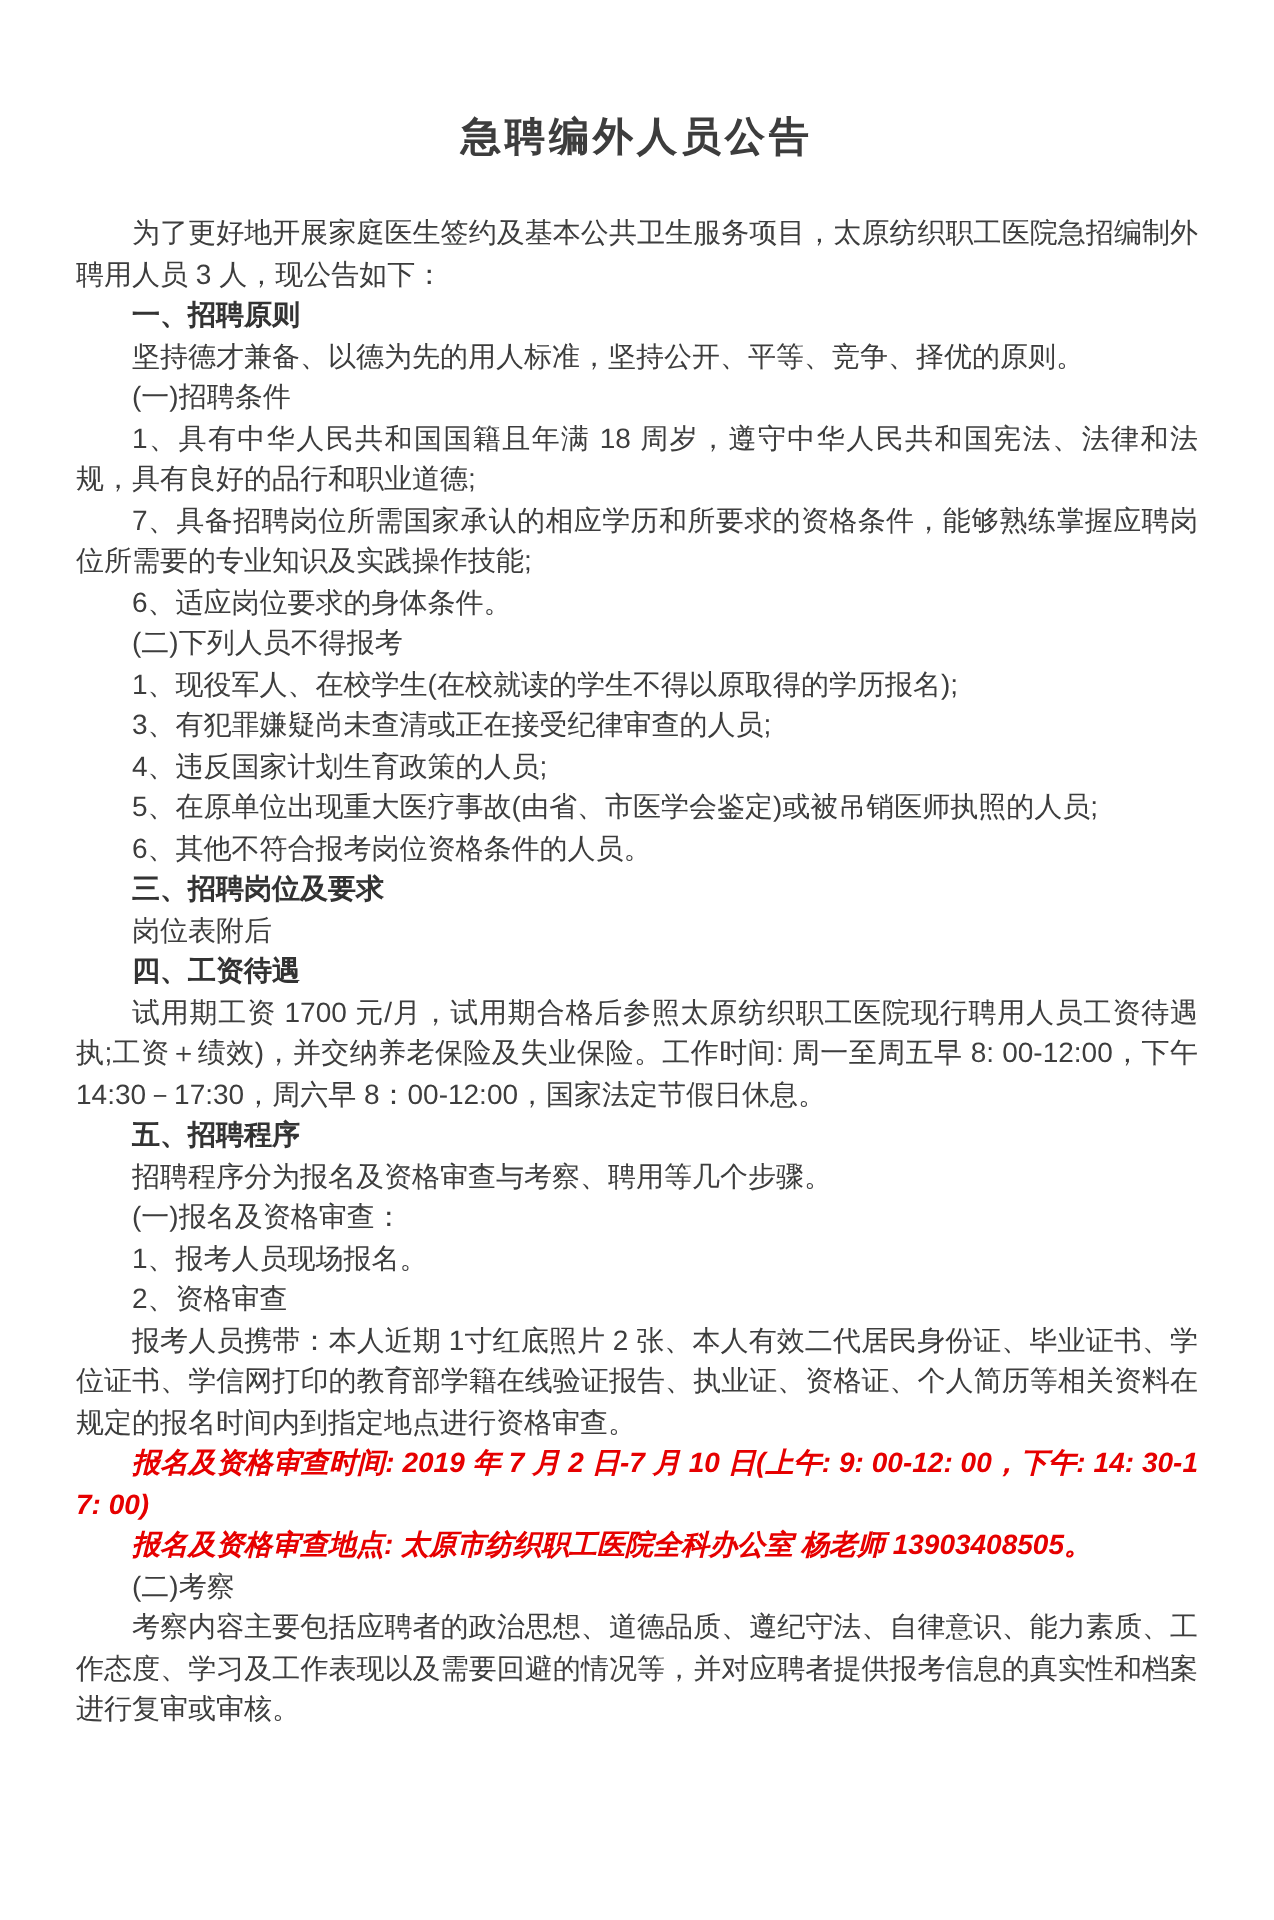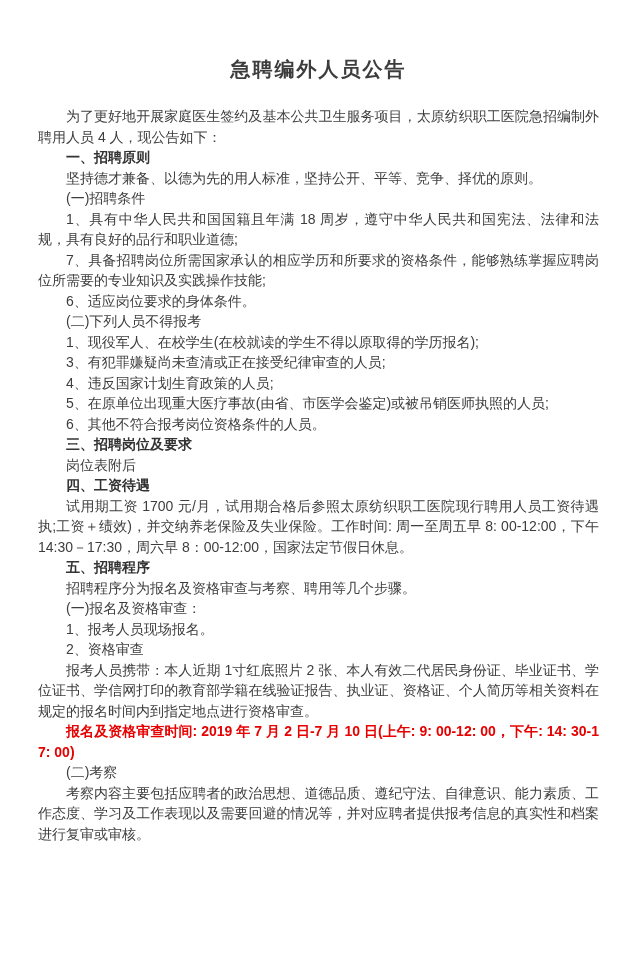--- a/index.html
+++ b/index.html
@@ -45,33 +45,34 @@
     padding: 0;
     text-indent: 2em;
   }
   .content p.bold {
     font-weight: bold;
     color: #333333;
   }
   .content p.red-bold {
     font-weight: bold;
     color: var(--red-color, #e60000);
+    font-style: italic;
   }
 </style>
 </head>
 <body>
 
 <div class="page">
 
   <h1 class="doc-title">
     <span class="title-line">急聘编外人员公告</span>
   </h1>
 
   <div class="content">
-    <p>为了更好地开展家庭医生签约及基本公共卫生服务项目，太原纺织职工医院急招编制外聘用人员 4 人，现公告如下：</p>
+    <p>为了更好地开展家庭医生签约及基本公共卫生服务项目，太原纺织职工医院急招编制外聘用人员 3 人，现公告如下：</p>
     <p class="bold">一、招聘原则</p>
     <p>坚持德才兼备、以德为先的用人标准，坚持公开、平等、竞争、择优的原则。</p>
     <p>(一)招聘条件</p>
     <p>1、具有中华人民共和国国籍且年满 18 周岁，遵守中华人民共和国宪法、法律和法规，具有良好的品行和职业道德;</p>
     <p>7、具备招聘岗位所需国家承认的相应学历和所要求的资格条件，能够熟练掌握应聘岗位所需要的专业知识及实践操作技能;</p>
     <p>6、适应岗位要求的身体条件。</p>
     <p>(二)下列人员不得报考</p>
     <p>1、现役军人、在校学生(在校就读的学生不得以原取得的学历报名);</p>
     <p>3、有犯罪嫌疑尚未查清或正在接受纪律审查的人员;</p>
     <p>4、违反国家计划生育政策的人员;</p>
@@ -81,17 +82,18 @@
     <p>岗位表附后</p>
     <p class="bold">四、工资待遇</p>
     <p>试用期工资 1700 元/月，试用期合格后参照太原纺织职工医院现行聘用人员工资待遇执;工资＋绩效)，并交纳养老保险及失业保险。工作时间: 周一至周五早 8: 00-12:00，下午 14:30－17:30，周六早 8：00-12:00，国家法定节假日休息。</p>
     <p class="bold">五、招聘程序</p>
     <p>招聘程序分为报名及资格审查与考察、聘用等几个步骤。</p>
     <p>(一)报名及资格审查：</p>
     <p>1、报考人员现场报名。</p>
     <p>2、资格审查</p>
     <p>报考人员携带：本人近期 1寸红底照片 2 张、本人有效二代居民身份证、毕业证书、学位证书、学信网打印的教育部学籍在线验证报告、执业证、资格证、个人简历等相关资料在规定的报名时间内到指定地点进行资格审查。</p>
     <p class="red-bold">报名及资格审查时间: 2019 年 7 月 2 日-7 月 10 日(上午: 9: 00-12: 00，下午: 14: 30-17: 00)</p>
+    <p class="red-bold">报名及资格审查地点: 太原市纺织职工医院全科办公室 杨老师 13903408505。</p>
     <p>(二)考察</p>
     <p>考察内容主要包括应聘者的政治思想、道德品质、遵纪守法、自律意识、能力素质、工作态度、学习及工作表现以及需要回避的情况等，并对应聘者提供报考信息的真实性和档案进行复审或审核。</p>
   </div>
 
 </div>
 
 </body></html>

